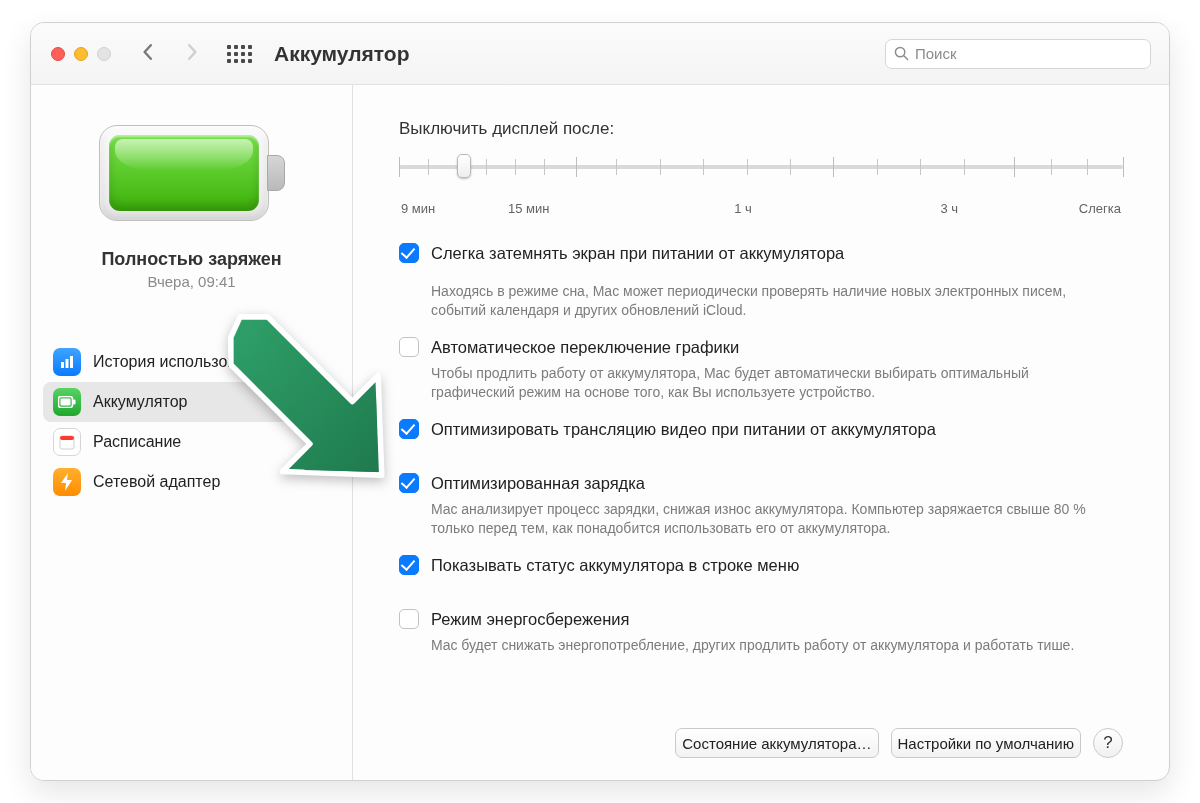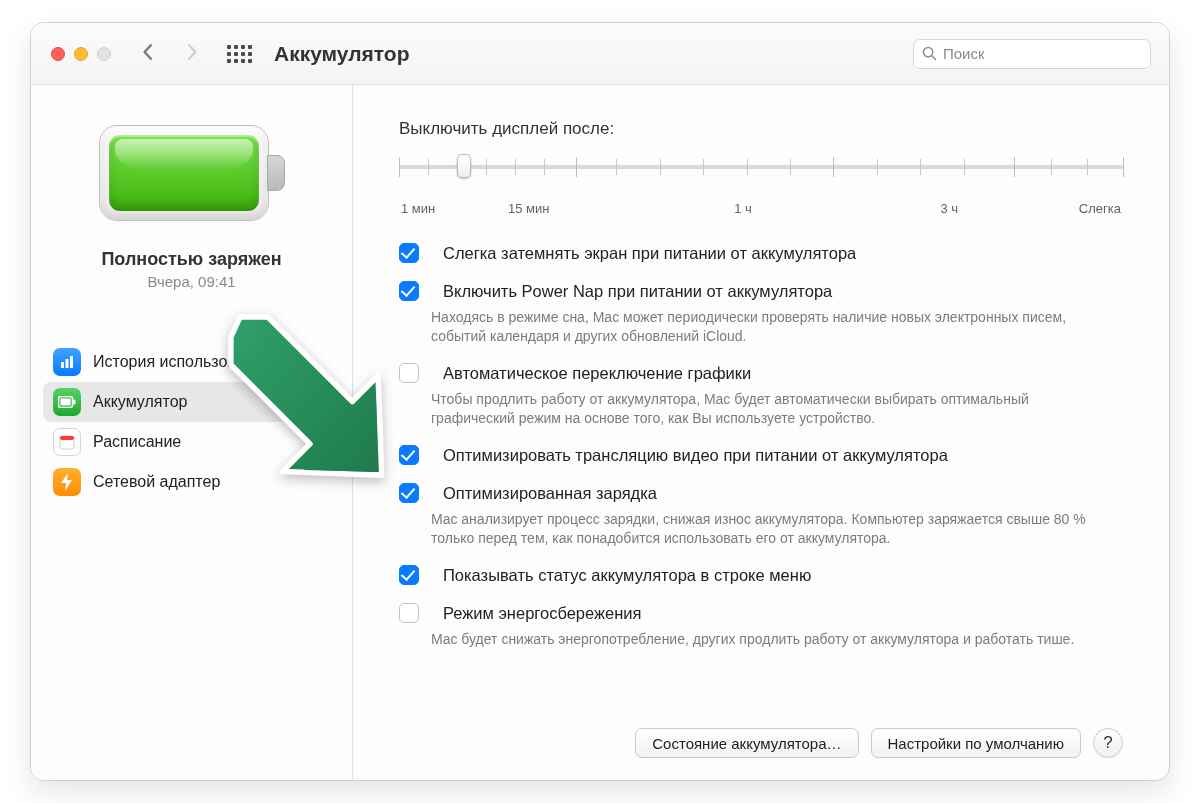--- a/index.html
+++ b/index.html
@@ -12,21 +12,21 @@
   .dot{width:14px;height:14px;border-radius:50%;}
   .dot.red{background:#ff5f57;border:1px solid #e14d44;}
   .dot.yellow{background:#febc2e;border:1px solid #e0a528;}
   .dot.grey{background:#e3e3e3;border:1px solid #cfcfcf;}
   .nav-btns{display:flex;gap:26px;margin-right:26px;color:#8e8e8e;}
   .nav-btns .disabled{color:#cfcfcf;}
   .chev{width:18px;height:18px;display:inline-block;}
   .grid-ic{display:grid;grid-template-columns:repeat(4,4px);grid-template-rows:repeat(3,4px);gap:3px;margin-right:22px;}
   .grid-ic span{background:#4a4a4a;border-radius:1px;}
   .title{font-size:21px;font-weight:700;color:#333;}
-  .search{margin-left:auto;width:238px;height:30px;border:1px solid #d6d6d6;border-radius:7px;background:#fff;display:flex;align-items:center;padding:0 8px;color:#8c8c8c;font-size:15px;}
+  .search{margin-left:auto;width:266px;height:30px;border:1px solid #d6d6d6;border-radius:7px;background:#fff;display:flex;align-items:center;padding:0 8px;color:#8c8c8c;font-size:15px;}
   .search svg{margin-right:6px;}
   
   .body{display:flex;height:calc(100% - 62px);}
   .sidebar{width:322px;border-right:1px solid #e1e1e1;background:#fdfdfd;padding:30px 0 0 0;display:flex;flex-direction:column;align-items:center;}
   .batt-hero{width:186px;height:96px;margin-top:10px;position:relative;}
   .batt-body{position:absolute;left:0;top:0;width:170px;height:96px;border-radius:18px;background:linear-gradient(#fafafa,#e9e9e9);border:1px solid #bfbfbf;box-shadow:inset 0 2px 4px rgba(255,255,255,.9),inset 0 -4px 8px rgba(0,0,0,.12);}
   .batt-fill{position:absolute;left:9px;top:9px;right:9px;bottom:9px;border-radius:11px;background:linear-gradient(#78e24a,#3db10a);box-shadow:inset 0 2px 2px rgba(255,255,255,.5),inset 0 -6px 10px rgba(0,0,0,.18);}
   .batt-fill::before{content:"";position:absolute;left:6px;right:6px;top:4px;height:32px;border-radius:8px 8px 40px 40px/8px 8px 20px 20px;background:linear-gradient(rgba(255,255,255,.6),rgba(255,255,255,0));}
   .batt-tip{position:absolute;right:0;top:30px;width:18px;height:36px;border-radius:0 8px 8px 0;background:linear-gradient(#d6d6d6,#b9b9b9);border:1px solid #a8a8a8;}
   .sb-status{margin-top:28px;text-align:center;}
@@ -43,29 +43,29 @@
   
   .main{flex:1;padding:34px 46px 24px 46px;overflow:auto;position:relative;}
   .slabel{font-size:17px;color:#333;margin-bottom:10px;}
   .slider-wrap{position:relative;height:46px;margin-bottom:6px;}
   .track{position:absolute;left:0;right:0;top:16px;height:4px;background:#d9d9d9;border-radius:2px;}
   .tick{position:absolute;top:10px;width:1px;height:16px;background:#c7c7c7;}
   .tick.big{top:8px;height:20px;background:#bdbdbd;}
   .thumb{position:absolute;top:5px;width:14px;height:24px;border-radius:5px;background:linear-gradient(#fff,#eee);border:1px solid #b8b8b8;box-shadow:0 1px 2px rgba(0,0,0,.25);}
   .slider-scale{display:flex;justify-content:space-between;font-size:13px;color:#646464;margin-bottom:26px;padding:0 2px;}
   
-  .opt{display:flex;align-items:flex-start;gap:24px;margin-bottom:6px;}
+  .opt{display:flex;align-items:flex-start;gap:12px;margin-bottom:6px;margin-top:16px;}
   .cb{width:20px;height:20px;border-radius:5px;border:1px solid #c2c2c2;background:#fff;flex-shrink:0;margin-top:1px;position:relative;}
   .cb.checked{background:#0a7aff;border-color:#0a7aff;}
   .cb.checked::after{content:"";position:absolute;left:4px;top:1px;width:6px;height:11px;border:solid #fff;border-width:0 2.5px 2.5px 0;transform:rotate(42deg);}
   .opt .lbl{font-size:16.5px;color:#222;line-height:22px;}
   .desc{font-size:14px;color:#7c7c7c;line-height:19px;margin:2px 8px 16px 32px;}
   .gap{height:10px;}
   .footer{position:absolute;right:46px;bottom:22px;display:flex;align-items:center;gap:12px;}
-  .btn{height:30px;padding:0 16px;border:1px solid #c9c9c9;border-radius:7px;background:linear-gradient(#fff,#f2f2f2);font-size:15px;color:#222;display:flex;align-items:center;}
+  .btn{height:30px;padding:0 6px;border:1px solid #c9c9c9;border-radius:7px;background:linear-gradient(#fff,#f2f2f2);font-size:15px;color:#222;display:flex;align-items:center;}
   .help{width:30px;height:30px;border:1px solid #c9c9c9;border-radius:50%;background:linear-gradient(#fff,#f0f0f0);display:flex;align-items:center;justify-content:center;font-size:17px;color:#333;}
   
   .arrow{position:absolute;left:218px;top:304px;pointer-events:none;filter:drop-shadow(0 4px 6px rgba(0,0,0,.25));}
 </style>
 </head>
 <body>
 <div class="stage">
 
 <div class="window">
 
@@ -185,37 +185,33 @@
         <div class="tick" style="left:66%"></div>
             <div class="tick" style="left:72%"></div>
             <div class="tick" style="left:78%"></div>
         <div class="tick big" style="left:85%"></div>
         <div class="tick" style="left:90%"></div>
             <div class="tick" style="left:95%"></div>
         <div class="tick big" style="left:100%"></div>
         <div class="thumb" style="left:calc(9% - 7px)"></div>
       </div>
       <div class="slider-scale">
-        <span>1 мин</span>
+        <span>9 мин</span>
         <span style="margin-left:-48px">15 мин</span>
         <span style="margin-left:64px">1 ч</span>
         <span style="margin-left:68px">3 ч</span>
         <span>Слегка</span>
       </div>
 
       <div id="opts">
             <div class="opt">
               <div class="cb checked"></div>
               <div class="lbl">Слегка затемнять экран при питании от аккумулятора</div>
             </div>
             <div class="gap"></div>
-            <div class="opt">
-              <div class="cb checked"></div>
-              <div class="lbl">Включить Power Nap при питании от аккумулятора</div>
-            </div>
             <div class="desc">Находясь в режиме сна, Mac может периодически проверять наличие новых электронных писем, событий календаря и других обновлений iCloud.</div>
             <div class="opt">
               <div class="cb"></div>
               <div class="lbl">Автоматическое переключение графики</div>
             </div>
             <div class="desc">Чтобы продлить работу от аккумулятора, Mac будет автоматически выбирать оптимальный графический режим на основе того, как Вы используете устройство.</div>
             <div class="opt">
               <div class="cb checked"></div>
               <div class="lbl">Оптимизировать трансляцию видео при питании от аккумулятора</div>
             </div>

